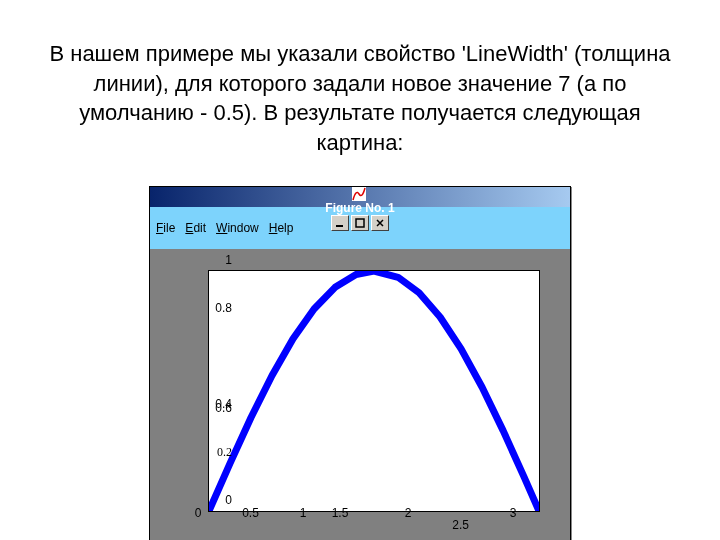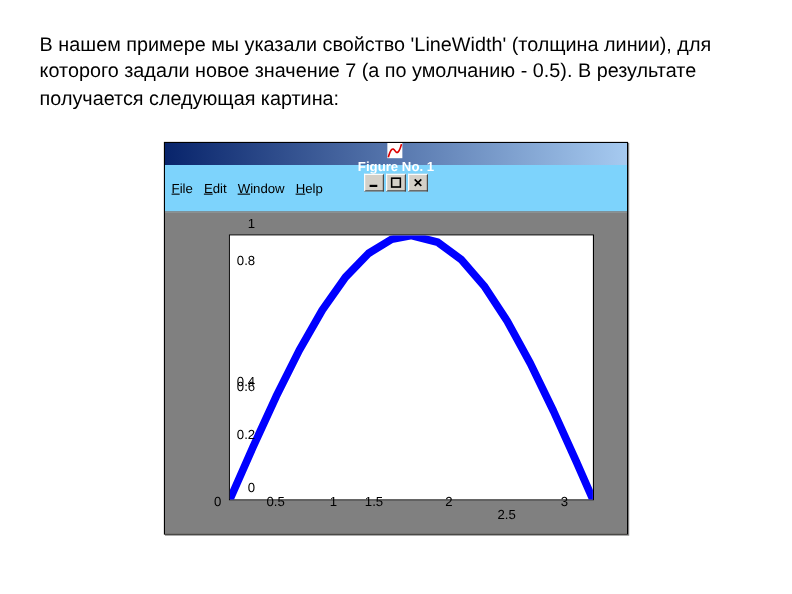--- a/index.html
+++ b/index.html
@@ -8,23 +8,24 @@
     width: 720px;
     height: 540px;
     background: #fff;
     font-family: Arial, sans-serif;
     color: #000;
   }
   .page {
     padding: 28px 36px 0 36px;
   }
   .para {
-    font-size: 18px;
+    font-size: 22px;
     line-height: 1.35;
-    margin: 0 0 28px 0;
+    margin: 11px 0 28px 0;
+    text-align: center;
   }
   .figwin {
     width: 420px;
     margin: 0 auto;
     border: 1px solid #000;
     background: #d4d0c8;
     font-family: "MS Sans Serif", Tahoma, sans-serif;
     font-size: 12px;
     box-shadow: 1px 1px 0 #888;
   }
@@ -134,24 +135,24 @@
     </div>
 
     <div class="plotarea">
       <div class="axes">
         <svg class="curve" viewBox="0 0 330 240" preserveAspectRatio="none">
           <polyline id="curve-poly" fill="none" stroke="#0000ff" stroke-width="7" stroke-linejoin="round" stroke-linecap="round" points="0.00,240.00 21.01,192.31 42.02,146.54 63.03,104.50 84.03,67.82 105.04,38.04 126.05,16.32 147.06,3.50 165.00,0.00 189.08,6.29 210.08,21.77 231.09,45.96 252.10,77.88 273.11,116.28 294.12,159.60 315.13,206.14 330.00,240.00"></polyline>
         </svg>
       </div>
       <div id="ticks-container"></div>
     <div class="ytick" style="top: 250px;">0</div>
-        <div class="ytick" style="top: 202px;">0.2</div>
+        <div class="ytick" style="top: 202px; font-family: Liberation Serif, serif;">0.2</div>
         <div class="ytick" style="top: 154px;">0.4</div>
         <div class="ytick" style="top: 122px; margin-top: 36px;">0.6</div>
-        <div class="ytick" style="top: 44px;">0.8</div>
+        <div class="ytick" style="top: 58px;">0.8</div>
         <div class="ytick" style="top: 10px;">1</div>
         <div class="xtick" style="left: 48px;">0</div>
         <div class="xtick" style="left: 100.521px;">0.5</div>
         <div class="xtick" style="left: 153.042px;">1</div>
         <div class="xtick" style="left: 190px;">1.5</div>
         <div class="xtick" style="left: 258.085px;">2</div>
         <div class="xtick" style="left: 310.606px; margin-top: 12px;">2.5</div>
         <div class="xtick" style="left: 363.127px;">3</div>
       </div>
   </div>

